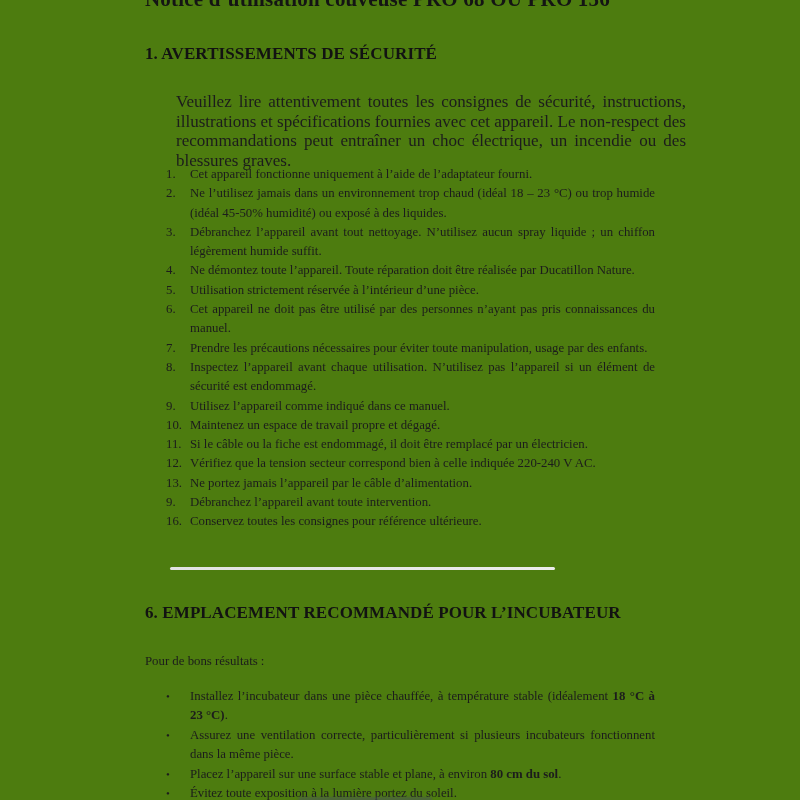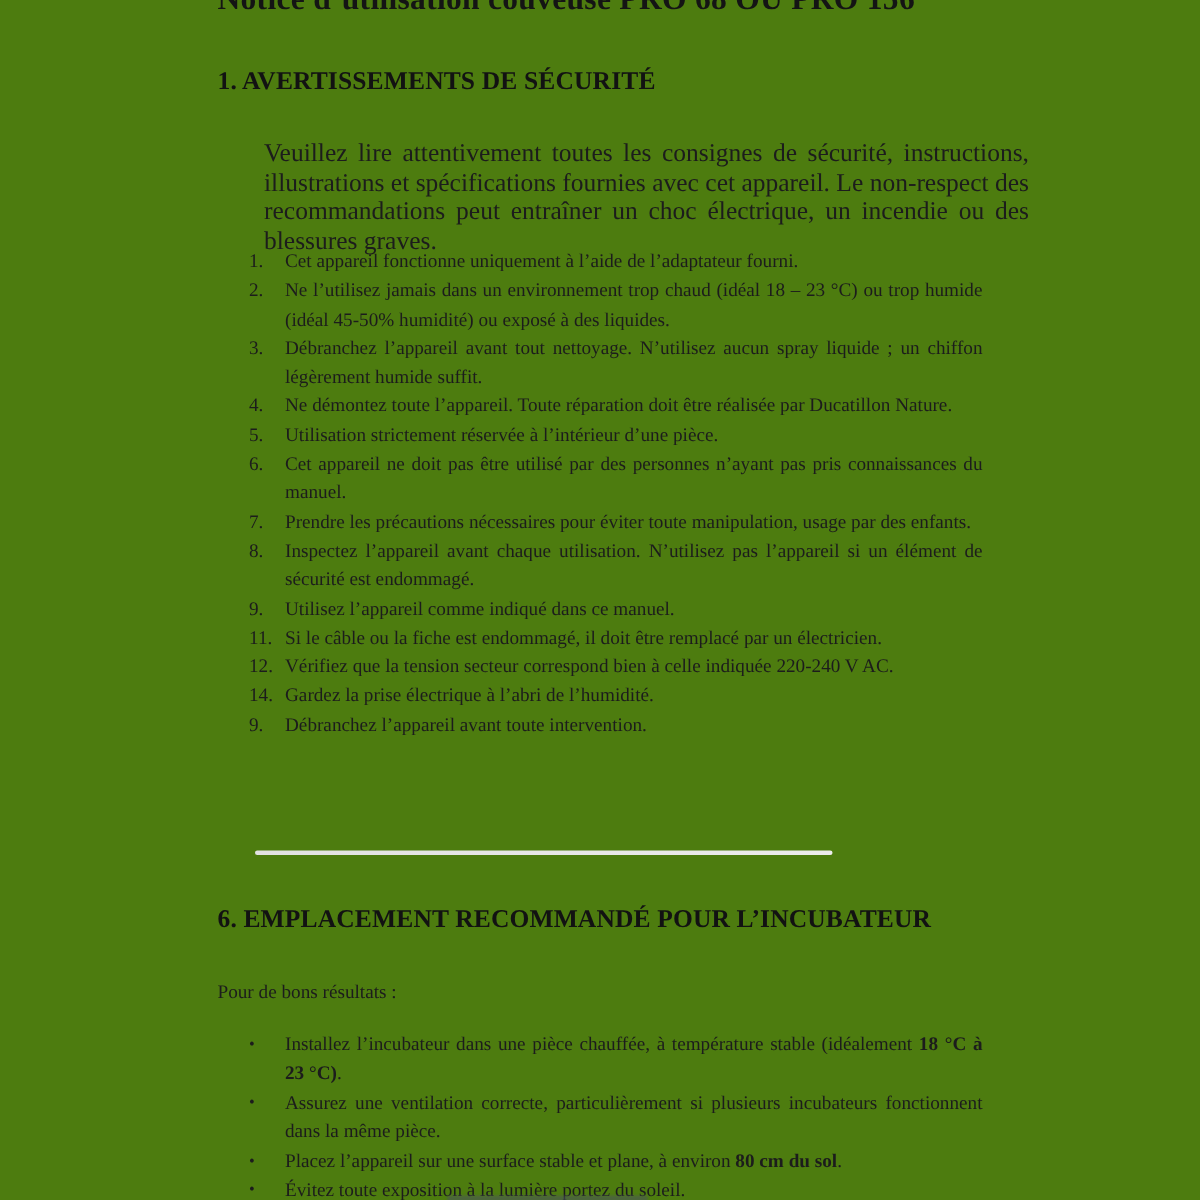--- a/index.html
+++ b/index.html
@@ -160,35 +160,43 @@
     </div>
     <div class="li-row">
       <span class="li-num">8.</span>
       <span class="li-txt">Inspectez l’appareil avant chaque utilisation. N’utilisez pas l’appareil si un élément de sécurité est endommagé.</span>
     </div>
     <div class="li-row">
       <span class="li-num">9.</span>
       <span class="li-txt">Utilisez l’appareil comme indiqué dans ce manuel.</span>
     </div>
     <div class="li-row">
+      <span class="li-num">10.</span>
+      <span class="li-txt">Maintenez un espace de travail propre et dégagé.</span>
+    </div>
+    <div class="li-row">
       <span class="li-num">11.</span>
       <span class="li-txt">Si le câble ou la fiche est endommagé, il doit être remplacé par un électricien.</span>
     </div>
     <div class="li-row">
       <span class="li-num">12.</span>
       <span class="li-txt">Vérifiez que la tension secteur correspond bien à celle indiquée 220-240 V AC.</span>
     </div>
     <div class="li-row">
-      <span class="li-num">14.</span>
-      <span class="li-txt">Gardez la prise électrique à l’abri de l’humidité.</span>
+      <span class="li-num">13.</span>
+      <span class="li-txt">Ne portez jamais l’appareil par le câble d’alimentation.</span>
     </div>
     <div class="li-row">
       <span class="li-num">9.</span>
       <span class="li-txt">Débranchez l’appareil avant toute intervention.</span>
     </div>
+    <div class="li-row">
+      <span class="li-num">16.</span>
+      <span class="li-txt">Conservez toutes les consignes pour référence ultérieure.</span>
+    </div>
   </div>
 
   <div class="divider"></div>
 
   <div id="h2" class="h-sec">6. EMPLACEMENT RECOMMANDÉ POUR L’INCUBATEUR</div>
 
   <div class="lead">Pour de bons résultats :</div>
 
   <div class="bullets">
     <div class="li-row">

